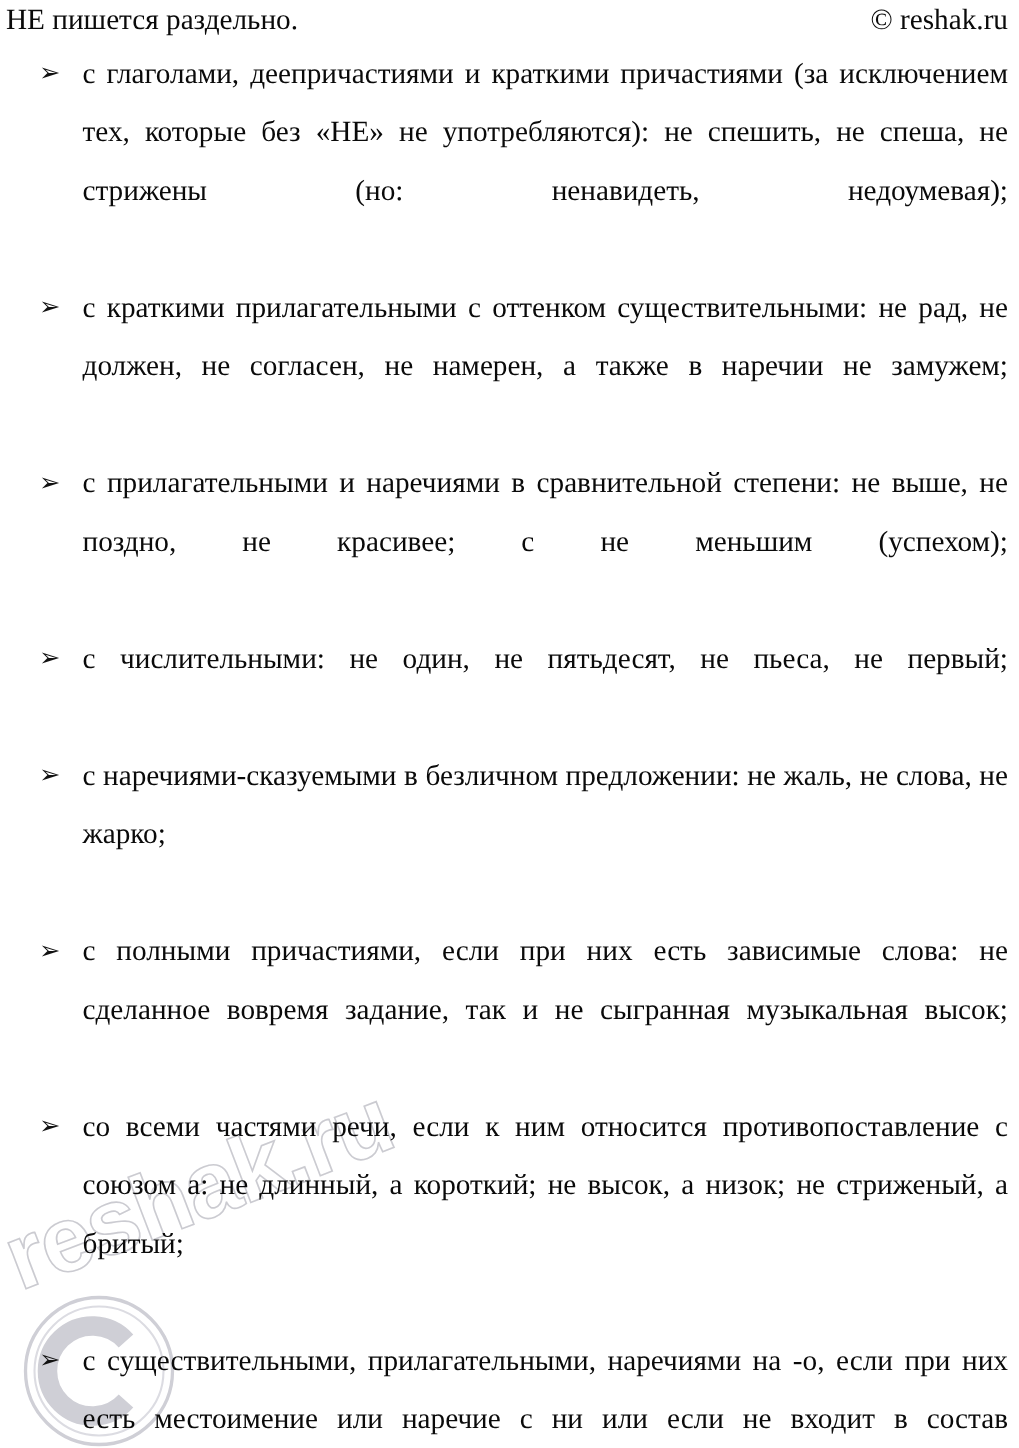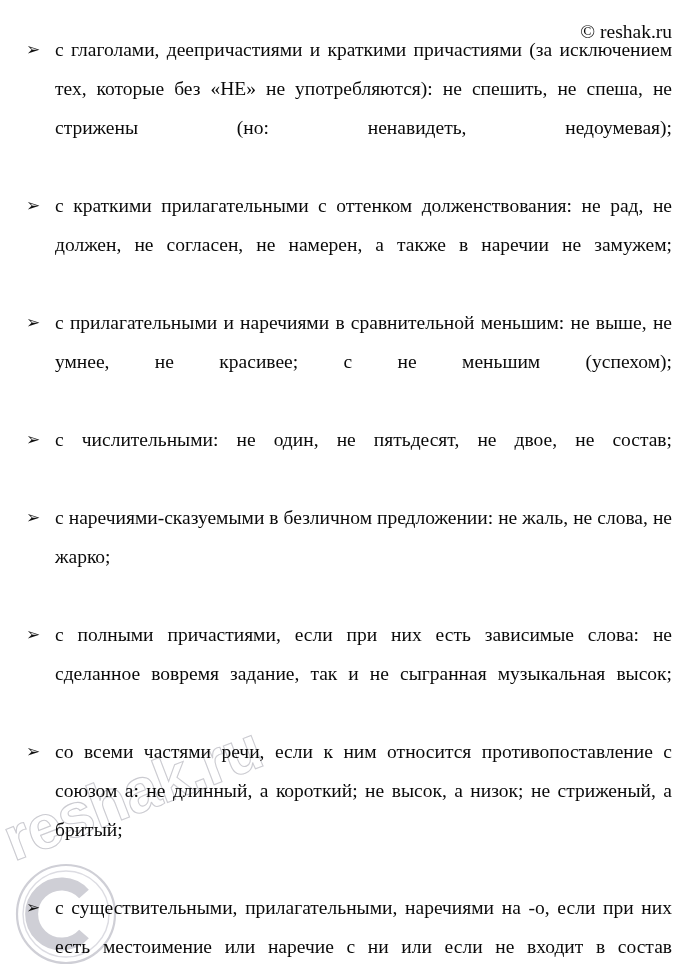--- a/index.html
+++ b/index.html
@@ -57,21 +57,21 @@
     height:30px;
     padding:0 7px 0 4px;
   }
   .head-left{
     position:absolute;left:4px;top:1px;
     font-size:19.5px;
     line-height:26px;
     white-space:nowrap;
   }
   .head-right{
-    position:absolute;right:7px;top:19px;
+    position:absolute;right:7px;top:1px;
     font-size:19.5px;
     line-height:26px;
     white-space:nowrap;
   }
 
   ul.rules{
     list-style:none;
     margin:0;
     padding:0;
   }
@@ -117,39 +117,40 @@
         <circle cx="58" cy="58" r="43" fill="none" stroke="#dcdce2" stroke-width="1.4"></circle>
         <path d="M76 38 A30 30 0 1 0 76 78" fill="none" stroke="#cfcfd6" stroke-width="13" stroke-linecap="butt"></path>
         <path d="M76 38 A30 30 0 1 0 76 78" fill="none" stroke="#ffffff" stroke-width="8" stroke-linecap="butt" opacity="0"></path>
       </svg>
     </div>
   </div>
 
   <div class="content">
 
     <div class="head-row">
+      <div class="head-left">НЕ пишется раздельно.</div>
       <div class="head-right">© reshak.ru</div>
     </div>
 
     <ul class="rules">
       <li>
         <span class="bullet">➢</span>
         <span class="txt">с глаголами, деепричастиями и краткими причастиями (за исключением тех, которые без «НЕ» не употребляются): не спешить, не спеша, не стрижены (но: ненавидеть, недоумевая);</span>
       </li>
       <li>
         <span class="bullet">➢</span>
-        <span class="txt">с краткими прилагательными с оттенком долженствования: не рад, не должен, не согласен, не намерен, а также в наречии не замужем;</span>
+        <span class="txt">с краткими прилагательными с оттенком существительными: не рад, не должен, не согласен, не намерен, а также в наречии не замужем;</span>
       </li>
       <li>
         <span class="bullet">➢</span>
-        <span class="txt">с прилагательными и наречиями в сравнительной меньшим: не выше, не умнее, не красивее; с не меньшим (успехом);</span>
+        <span class="txt">с прилагательными и наречиями в сравнительной степени: не выше, не поздно, не красивее; с не меньшим (успехом);</span>
       </li>
       <li>
         <span class="bullet">➢</span>
-        <span class="txt">с числительными: не один, не пятьдесят, не двое, не состав;</span>
+        <span class="txt">с числительными: не один, не пятьдесят, не пьеса, не первый;</span>
       </li>
       <li>
         <span class="bullet">➢</span>
         <span class="txt">с наречиями-сказуемыми в безличном предложении: не жаль, не слова, не жарко;</span>
       </li>
       <li>
         <span class="bullet">➢</span>
         <span class="txt">с полными причастиями, если при них есть зависимые слова: не сделанное вовремя задание, так и не сыгранная музыкальная высок;</span>
       </li>
       <li>

